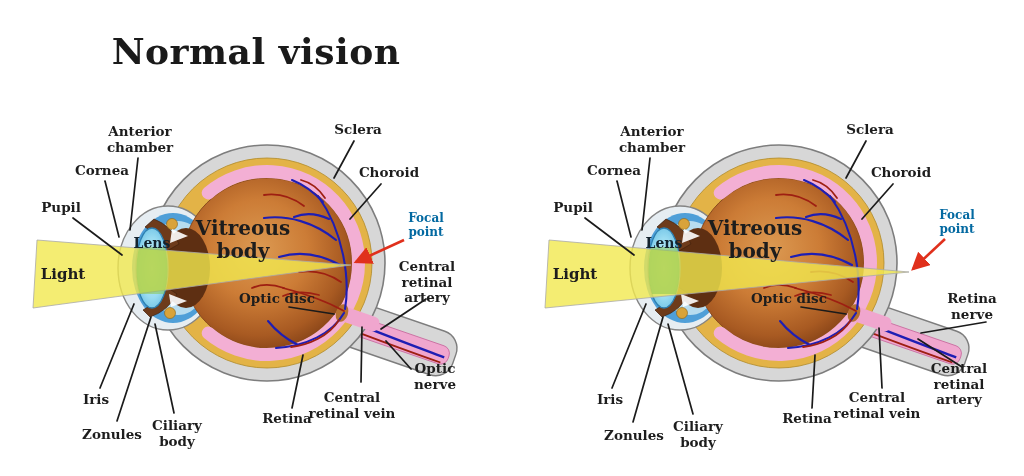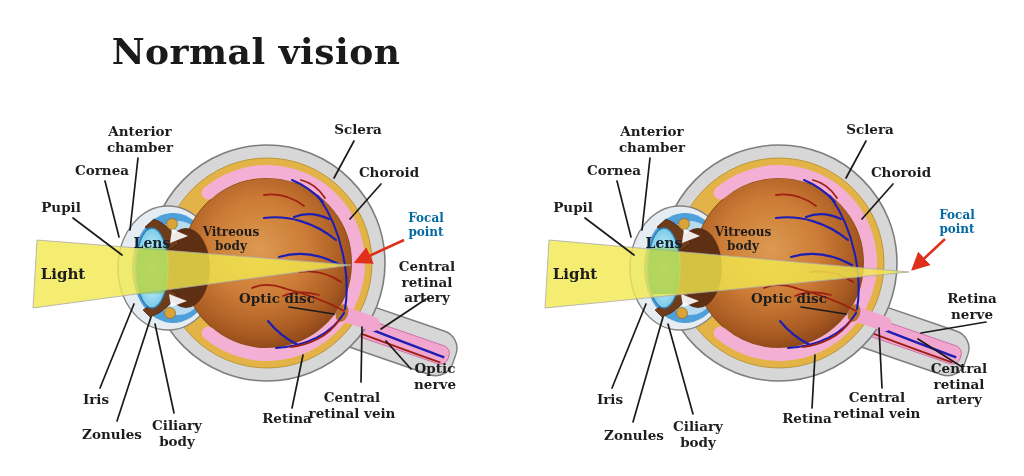--- a/index.html
+++ b/index.html
@@ -4,21 +4,21 @@
 <style>
   html,body{margin:0;padding:0;background:#ffffff;}
   .stage{position:relative;width:1024px;height:476px;background:#ffffff;overflow:hidden;
          font-family:"DejaVu Serif","Liberation Serif",serif;}
   .panel{position:absolute;top:18px;width:512px;height:360px;}
   .panel svg{position:absolute;left:0;top:0;}
   .title{position:absolute;top:33px;left:50%;transform:translate(-50%,-50%);
          font-size:36px;font-weight:bold;color:#1a1a1a;letter-spacing:.5px;white-space:nowrap;}
   .lbl{position:absolute;transform:translate(-50%,-50%);font-weight:bold;font-size:13.5px;
        color:#1d1d1d;text-align:center;line-height:1.15;white-space:pre-line;}
-  .lbl.big{font-size:12px;}
+  .lbl.big{font-size:20px;margin-left:12px;}
   .lbl.light{font-size:15px;}
   .lbl.lens{font-size:14px;color:#14232e;}
   .lbl.focal{font-size:12px;color:#0369a1;line-height:1.2;}
 </style>
 </head>
 <body>
 
 <div class="stage">
 
   <svg width="0" height="0" style="position:absolute" aria-hidden="true">

